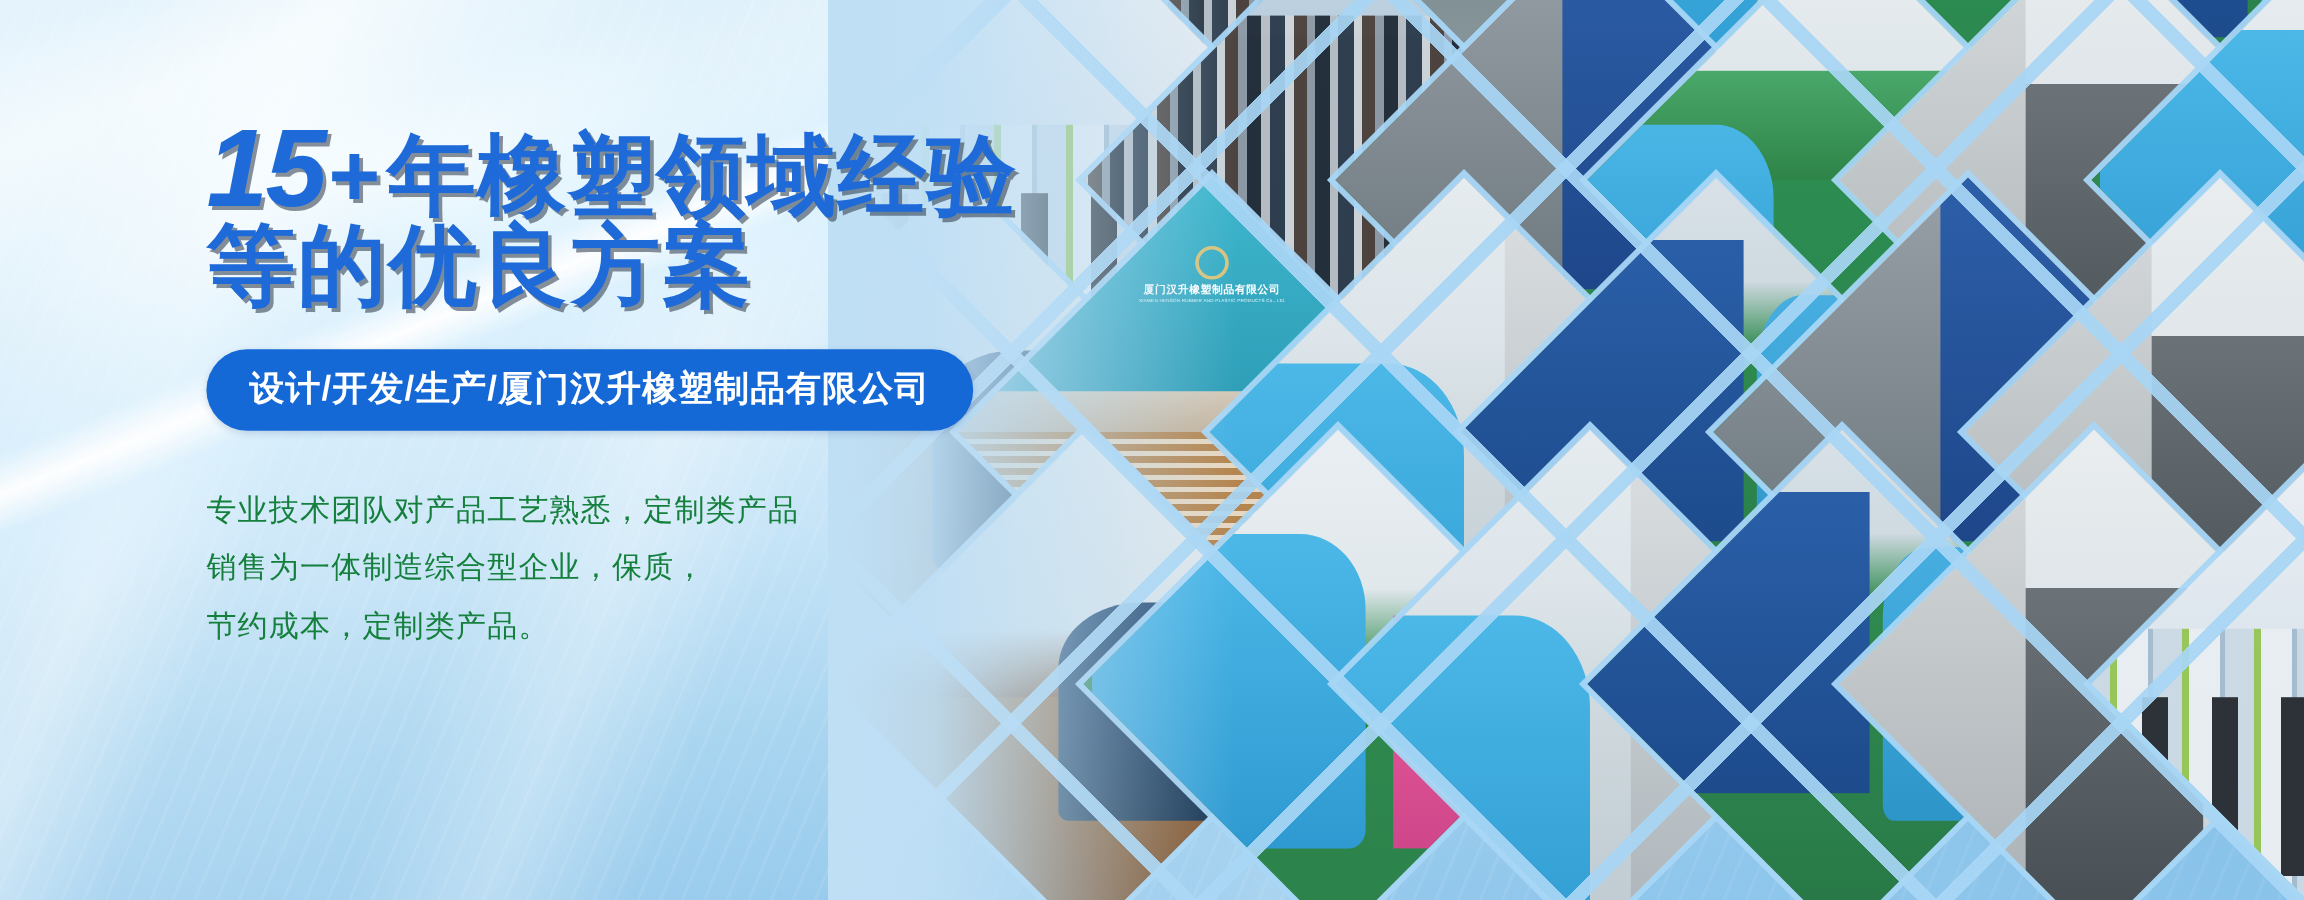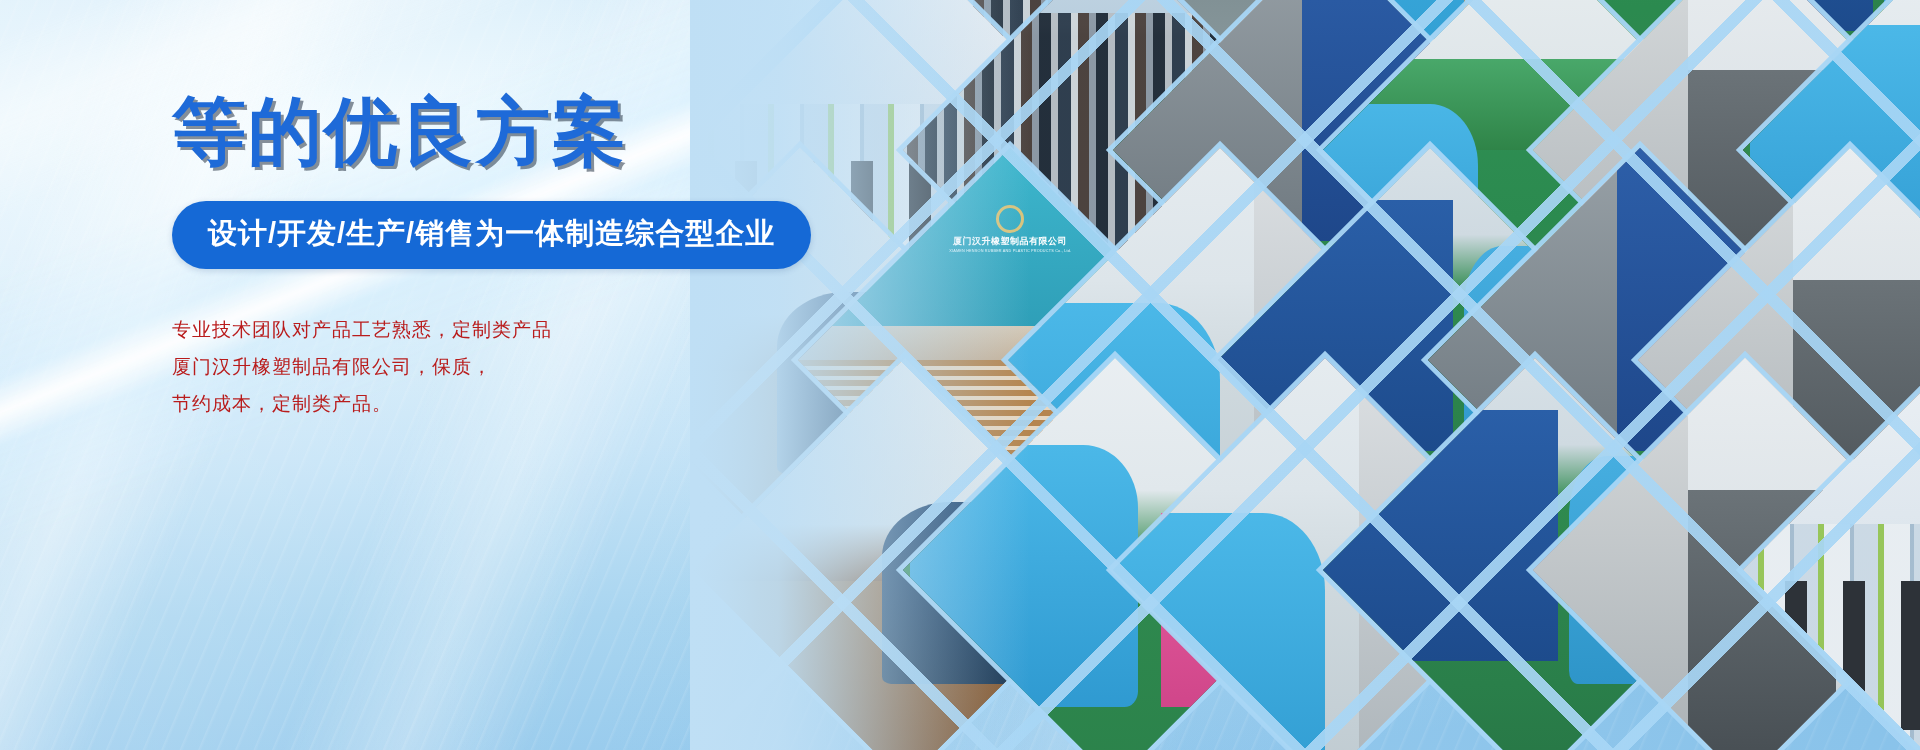--- a/index.html
+++ b/index.html
@@ -166,21 +166,21 @@
   .num{font-style:italic;font-size:92px;font-weight:bold;letter-spacing:-2px;
     margin-right:2px;}
   .plus{font-style:italic;font-size:74px;font-weight:bold;margin-right:6px;}
   .h-row2{font-size:74px;margin-top:14px;letter-spacing:2px;}
 
   .pill{display:inline-block;margin-top:32px;background:#1569d6;color:#ffffff;
     font-size:29px;font-weight:bold;letter-spacing:1px;
     padding:13px 36px 15px;border-radius:34px;white-space:nowrap;
     box-shadow:0 2px 6px rgba(20,60,120,.18);}
 
-  .desc{margin-top:42px;color:#b91c1c;font-size:19px;line-height:1.95;letter-spacing:1px;}
+  .desc{margin-top:42px;color:#15803d;font-size:25px;line-height:1.95;letter-spacing:1px;}
   .desc p{margin:0;}
 </style>
 </head>
 <body>
 
 <div class="banner">
 
   <div class="bg-base"></div>
   <div class="bg-streaks"></div>
   <div class="bg-sweep"></div>
@@ -290,25 +290,30 @@
         </div>
 
       <div class="grid-lines"></div>
     </div>
     <div class="collage-fade"></div>
   </div>
 
   <div class="text-col">
 
     <h1 class="headline">
+      <span class="h-row1">
+        <span class="num">15</span>
+        <span class="plus">+</span>
+        <span>年橡塑领域经验</span>
+      </span>
       <span class="h-row2">等的优良方案</span>
     </h1>
 
-    <div class="pill">设计/开发/生产/销售为一体制造综合型企业</div>
+    <div class="pill">设计/开发/生产/厦门汉升橡塑制品有限公司</div>
 
     <div class="desc">
       <p>专业技术团队对产品工艺熟悉，定制类产品</p>
-      <p>厦门汉升橡塑制品有限公司，保质，</p>
+      <p>销售为一体制造综合型企业，保质，</p>
       <p>节约成本，定制类产品。</p>
     </div>
 
   </div>
 </div>
 
 </body></html>

